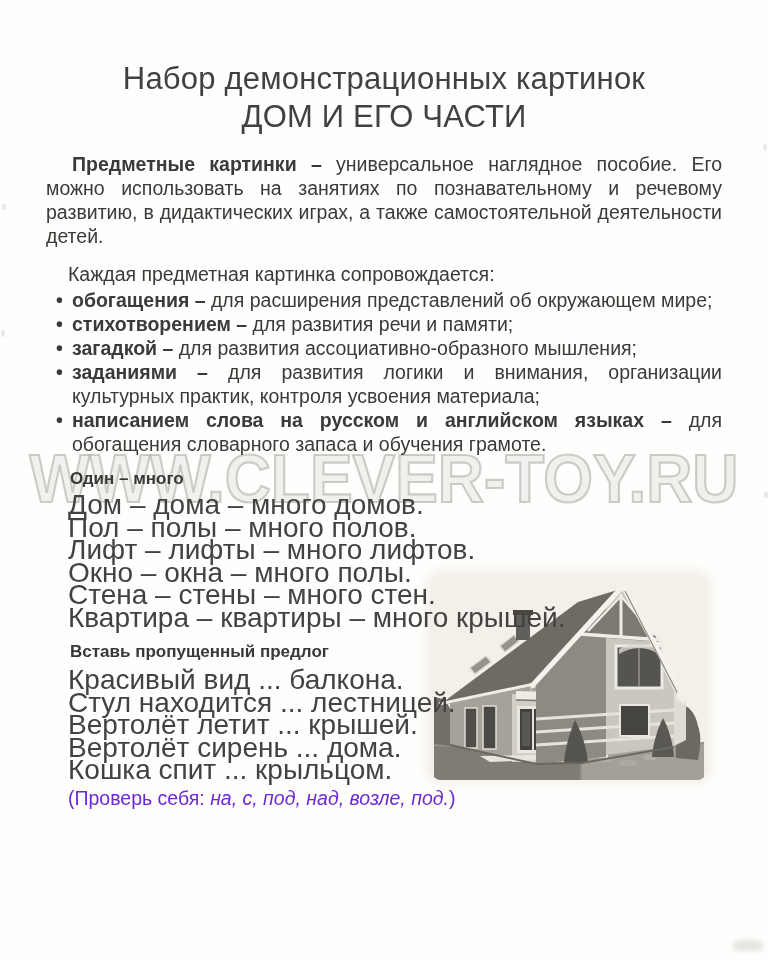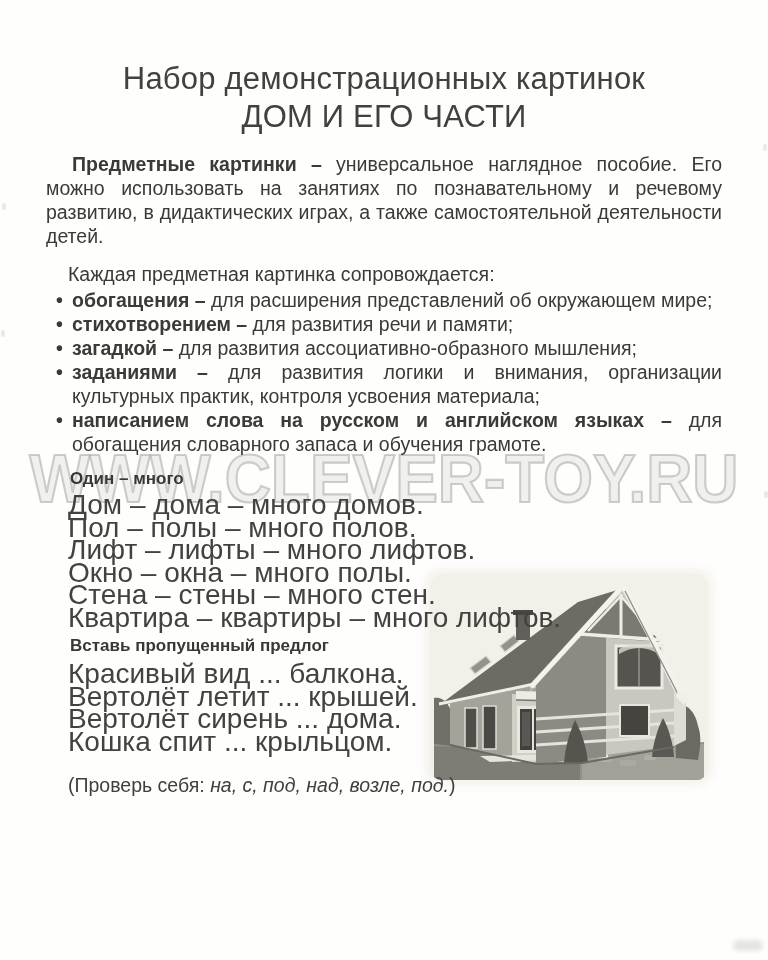--- a/index.html
+++ b/index.html
@@ -20,25 +20,25 @@
   .b{font-weight:bold;}
   .closing{margin-top:8px;}
   .watermark{position:absolute;z-index:1;top:443px;left:0;width:768px;text-align:center;
              white-space:nowrap;font-weight:bold;font-size:68px;line-height:70px;
              color:rgba(225,223,219,0.45);-webkit-text-stroke:2.2px rgba(168,166,162,0.55);
              transform:scaleX(0.94);pointer-events:none;}
   .sec{position:relative;z-index:2;}
   .sec-head{font-weight:bold;font-size:17px;line-height:22px;padding-left:24px;
             color:#393837;margin:0;}
   .sh1{margin-top:12px;}
-  .sh2{margin-top:6px;}
+  .sh2{margin-top:12px;}
   .wlist{margin-top:4px;}
   .wlist2{margin-top:6px;}
   .wline{font-size:28px;line-height:22.5px;padding-left:22px;color:#434240;}
-  .check{margin-top:20px;font-size:19.5px;line-height:24px;padding-left:22px;color:#404040;}
+  .check{margin-top:4px;font-size:19.5px;line-height:24px;padding-left:22px;color:#6d28d9;}
   .check .it{font-style:italic;}
   .photo{position:absolute;left:430px;top:574px;width:278px;height:206px;border-radius:12px;
          overflow:hidden;box-shadow:0 0 8px 5px rgba(243,240,233,0.85);}
   .photo svg{display:block;}
   .speck{position:absolute;width:4px;height:7px;background:#8d8b89;opacity:0.18;border-radius:2px;}
   .smudge{position:absolute;left:733px;top:940px;width:30px;height:11px;background:#b9b6ae;
           opacity:0.35;border-radius:6px;filter:blur(2px);}
 </style>
 </head>
 <body>
@@ -66,28 +66,29 @@
   <div class="watermark">WWW.CLEVER-TOY.RU</div>
 
   <section class="sec">
     <h2 class="sec-head sh1">Один – много</h2>
     <div class="wlist">
       <div class="wline">Дом – дома – много домов.</div>
       <div class="wline">Пол – полы – много полов.</div>
       <div class="wline">Лифт – лифты – много лифтов.</div>
       <div class="wline">Окно – окна – много полы.</div>
       <div class="wline">Стена – стены – много стен.</div>
-      <div class="wline">Квартира – квартиры – много лифтов.</div>
+      <div class="wline">Квартира – квартиры – много крышей.</div>
     </div>
   </section>
 
   <section class="sec">
     <h2 class="sec-head sh2">Вставь пропущенный предлог</h2>
     <div class="wlist wlist2">
       <div class="wline">Красивый вид ... балкона.</div>
+      <div class="wline">Стул находится ... лестницей.</div>
       <div class="wline">Вертолёт летит ... крышей.</div>
       <div class="wline">Вертолёт сирень ... дома.</div>
       <div class="wline">Кошка спит ... крыльцом.</div>
     </div>
     <div class="check"><span>(Проверь себя: </span><span class="it">на, с, под, над, возле, под.</span><span>)</span></div>
   </section>
 
   <div class="photo">
     <svg width="278" height="206" viewBox="0 0 278 206" xmlns="http://www.w3.org/2000/svg">
       <rect x="0" y="0" width="278" height="206" fill="#f3f0e9"></rect>

